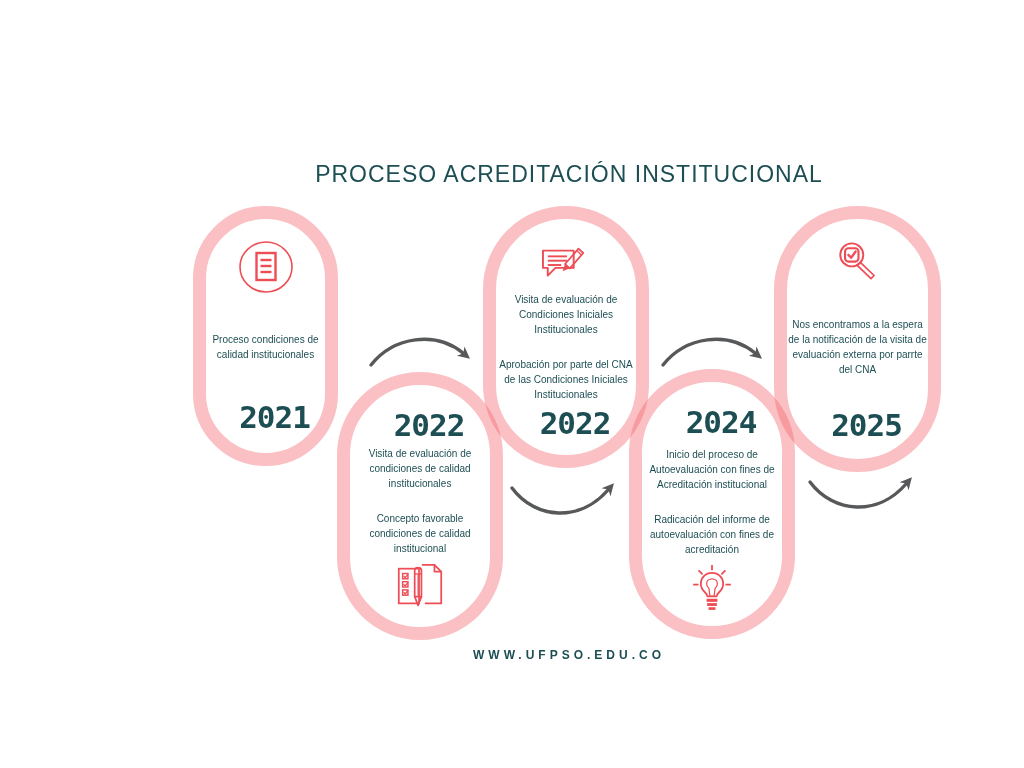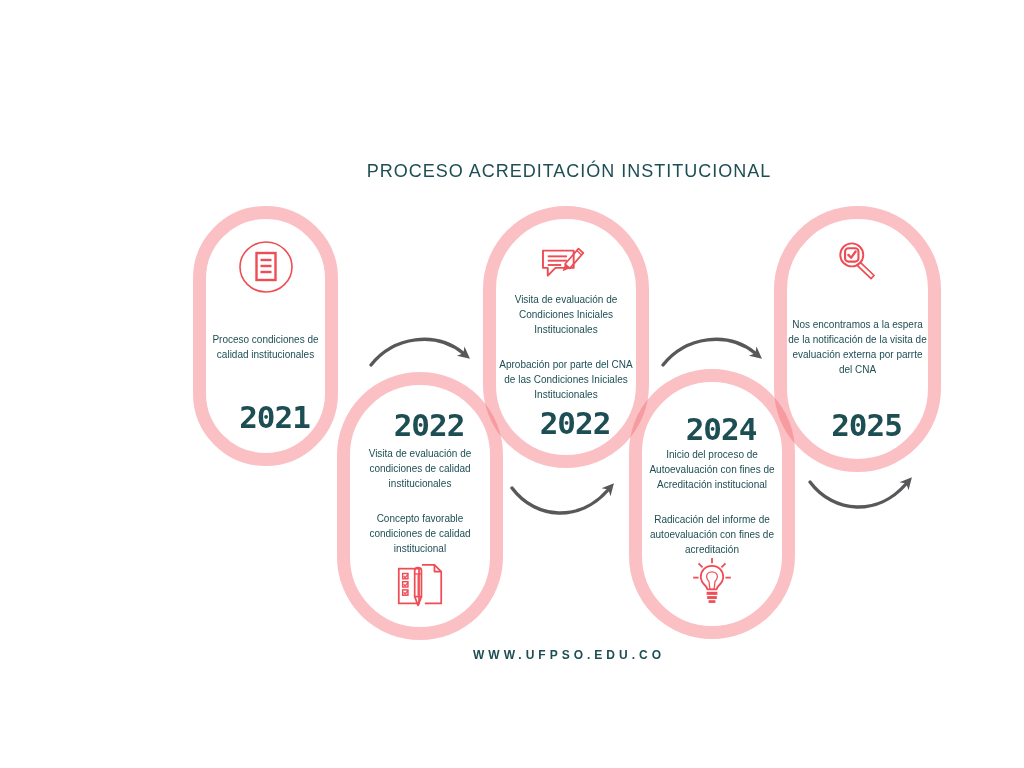--- a/index.html
+++ b/index.html
@@ -2,21 +2,21 @@
 <html><head>
 <meta charset="utf-8">
 <style>
   html,body{margin:0;padding:0;}
   body{
     width:1024px;height:768px;position:relative;overflow:hidden;
     background:#ffffff;font-family:"Liberation Sans",sans-serif;
   }
   .title{
     position:absolute;left:224px;top:161px;width:690px;
-    text-align:center;font-size:18px;font-weight:500;letter-spacing:1px;
+    text-align:center;font-size:23px;font-weight:500;letter-spacing:1px;
     color:#1D4E54;
   }
   .footer{
     position:absolute;left:254px;top:648px;width:630px;text-align:center;
     font-size:12px;font-weight:bold;letter-spacing:4px;color:#1D4E54;
   }
   .capsule{position:absolute;}
   .ring{
     position:absolute;inset:0;border:13px solid rgba(242,104,112,0.42);
     border-radius:120px;
@@ -37,21 +37,21 @@
   .icon{display:block;line-height:0;}
   
   .c1{left:193px;top:206px;width:145px;height:260px;}
   .c2{left:337px;top:372px;width:166px;height:268px;}
   .c3{left:483px;top:206px;width:166px;height:262px;}
   .c4{left:629px;top:369px;width:166px;height:270px;}
   .c5{left:774px;top:206px;width:167px;height:266px;}
   .c1 .content{padding:20px 6px 18px;}
   .c2 .content{padding:22px 6px 12px;text-align:center;}
   .c3 .content{padding:22px 6px 14px;}
-  .c4 .content{padding:22px 16px 10px;justify-content:center;}
+  .c4 .content{padding:22px 16px 10px;}
   .c5 .content{padding:22px 16px 16px;}
   .c3 .texts{}
   .arrow{position:absolute;}
   .a1{left:366px;top:328px;}
   .a2{left:506px;top:478px;}
   .a3{left:658px;top:328px;}
   .a4{left:804px;top:472px;}
   svg .red-stroke{stroke:#EE4D55;fill:none;}
 </style>
 </head>

